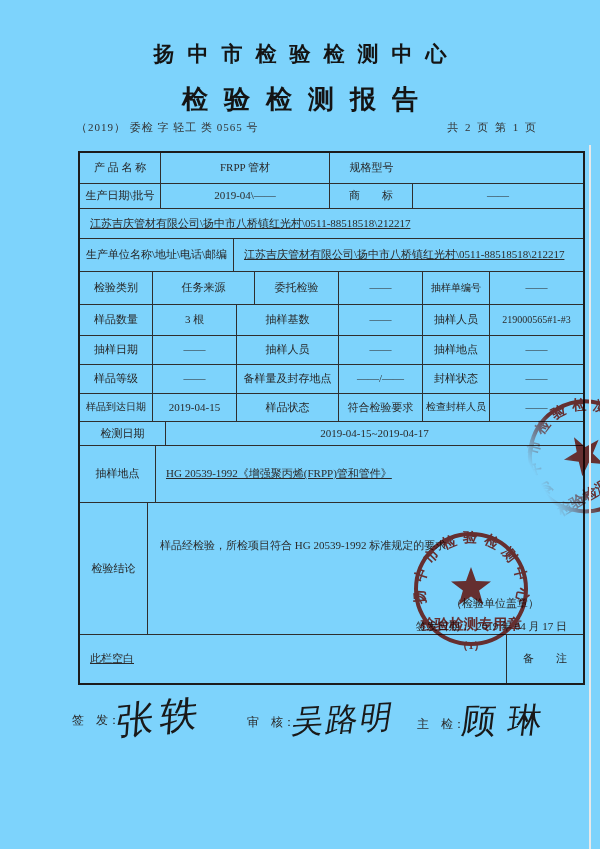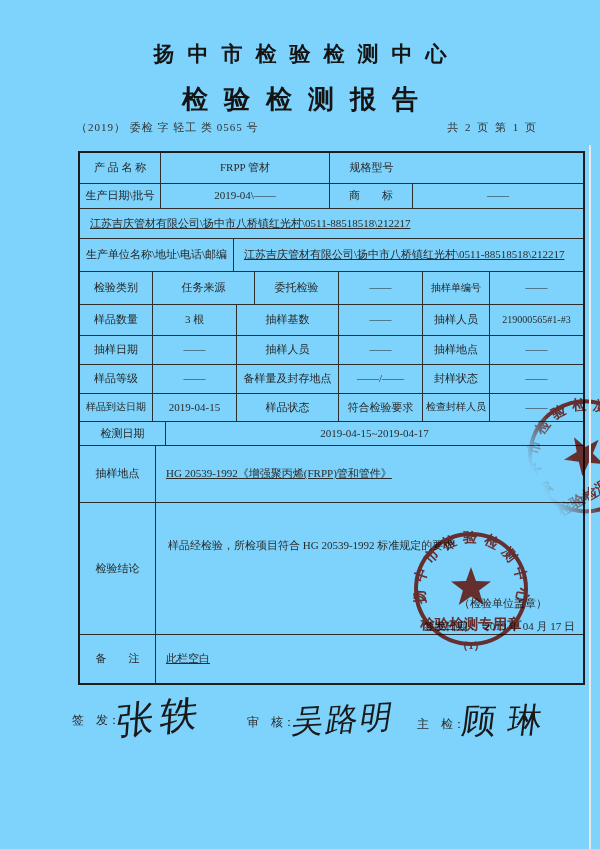--- a/index.html
+++ b/index.html
@@ -130,31 +130,31 @@
       <div class="t-cell lbl" style="width:88px">检测日期</div>
       <div class="t-cell" style="width:427px">2019-04-15~2019-04-17</div>
     </div>
 
     <div class="t-row" style="height:57px">
       <div class="t-cell lbl" style="width:76px">抽样地点</div>
       <div class="t-cell left" style="width:427px">HG 20539-1992《增强聚丙烯(FRPP)管和管件》</div>
     </div>
 
     <div class="t-row" style="height:132px">
-      <div class="t-cell lbl" style="width:76px">检验结论</div>
+      <div class="t-cell lbl" style="width:68px">检验结论</div>
       <div class="t-cell conclusion-cell" style="width:427px">
         <span>样品经检验，所检项目符合 HG 20539-1992 标准规定的要求</span>
         <span class="seal-note">（检验单位盖章）</span>
         <span class="issue-date">签发日期：  2019 年 04 月 17 日</span>
       </div>
     </div>
 
     <div class="t-row" style="height:48px">
+      <div class="t-cell left" style="width:427px">此栏空白</div>
       <div class="t-cell lbl" style="width:76px">备　　注</div>
-      <div class="t-cell left" style="width:427px">此栏空白</div>
     </div>
 
   </div>
 
   <div class="sig-row">
     <span class="sig-label sig-1l">签　发：</span>
     <span class="sig-name  sig-1n">张轶</span>
     <span class="sig-label sig-2l">审　核：</span>
     <span class="sig-name  sig-2n">吴路明</span>
     <span class="sig-label sig-3l">主　检：</span>

